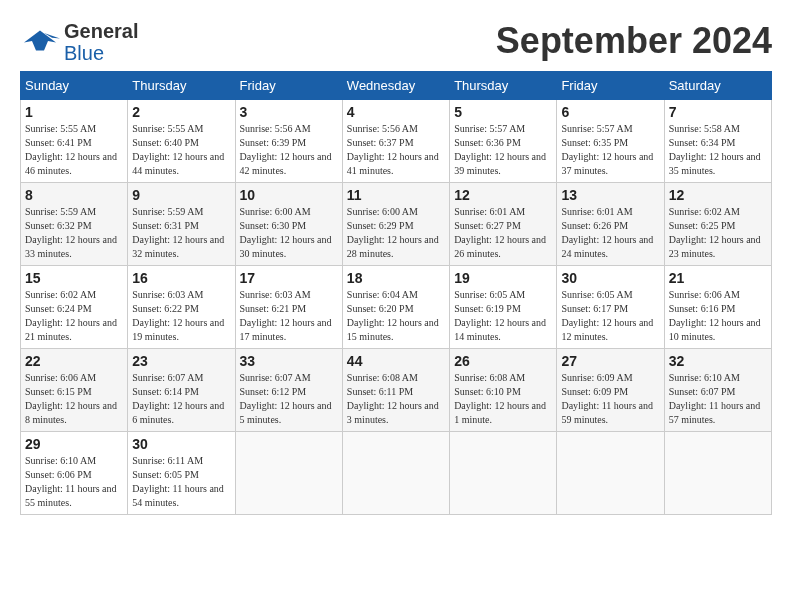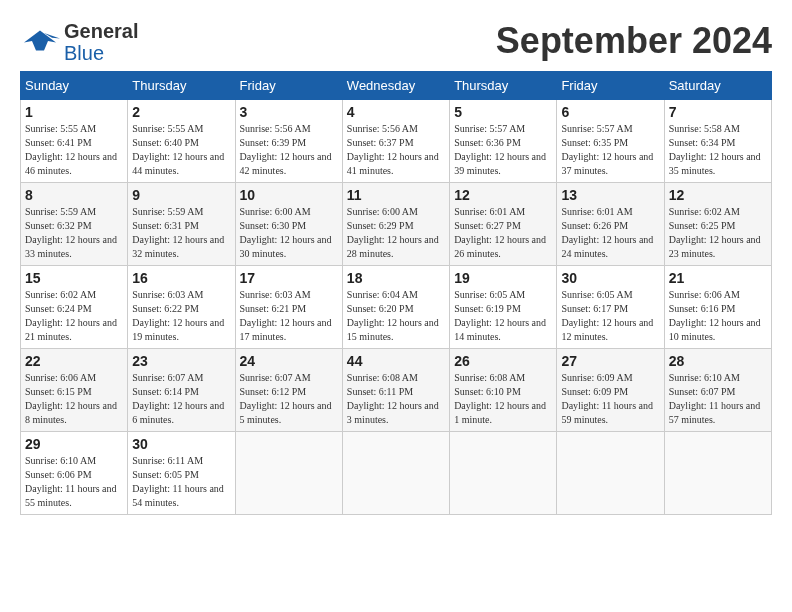--- a/index.html
+++ b/index.html
@@ -301,21 +301,21 @@
     </td>
         <td>
       <span class="day-num">23</span>
       <div class="day-info">
         Sunrise: 6:07 AM<br>
         Sunset: 6:14 PM<br>
         Daylight: 12 hours and 6 minutes.
       </div>
     </td>
         <td>
-      <span class="day-num">24</span>
+      <span class="day-num">33</span>
       <div class="day-info">
         Sunrise: 6:07 AM<br>
         Sunset: 6:12 PM<br>
         Daylight: 12 hours and 5 minutes.
       </div>
     </td>
         <td>
       <span class="day-num">44</span>
       <div class="day-info">
         Sunrise: 6:08 AM<br>
@@ -333,21 +333,21 @@
     </td>
         <td>
       <span class="day-num">27</span>
       <div class="day-info">
         Sunrise: 6:09 AM<br>
         Sunset: 6:09 PM<br>
         Daylight: 11 hours and 59 minutes.
       </div>
     </td>
         <td>
-      <span class="day-num">28</span>
+      <span class="day-num">32</span>
       <div class="day-info">
         Sunrise: 6:10 AM<br>
         Sunset: 6:07 PM<br>
         Daylight: 11 hours and 57 minutes.
       </div>
     </td>
       </tr>
       <tr>
         <td>
       <span class="day-num">29</span>

